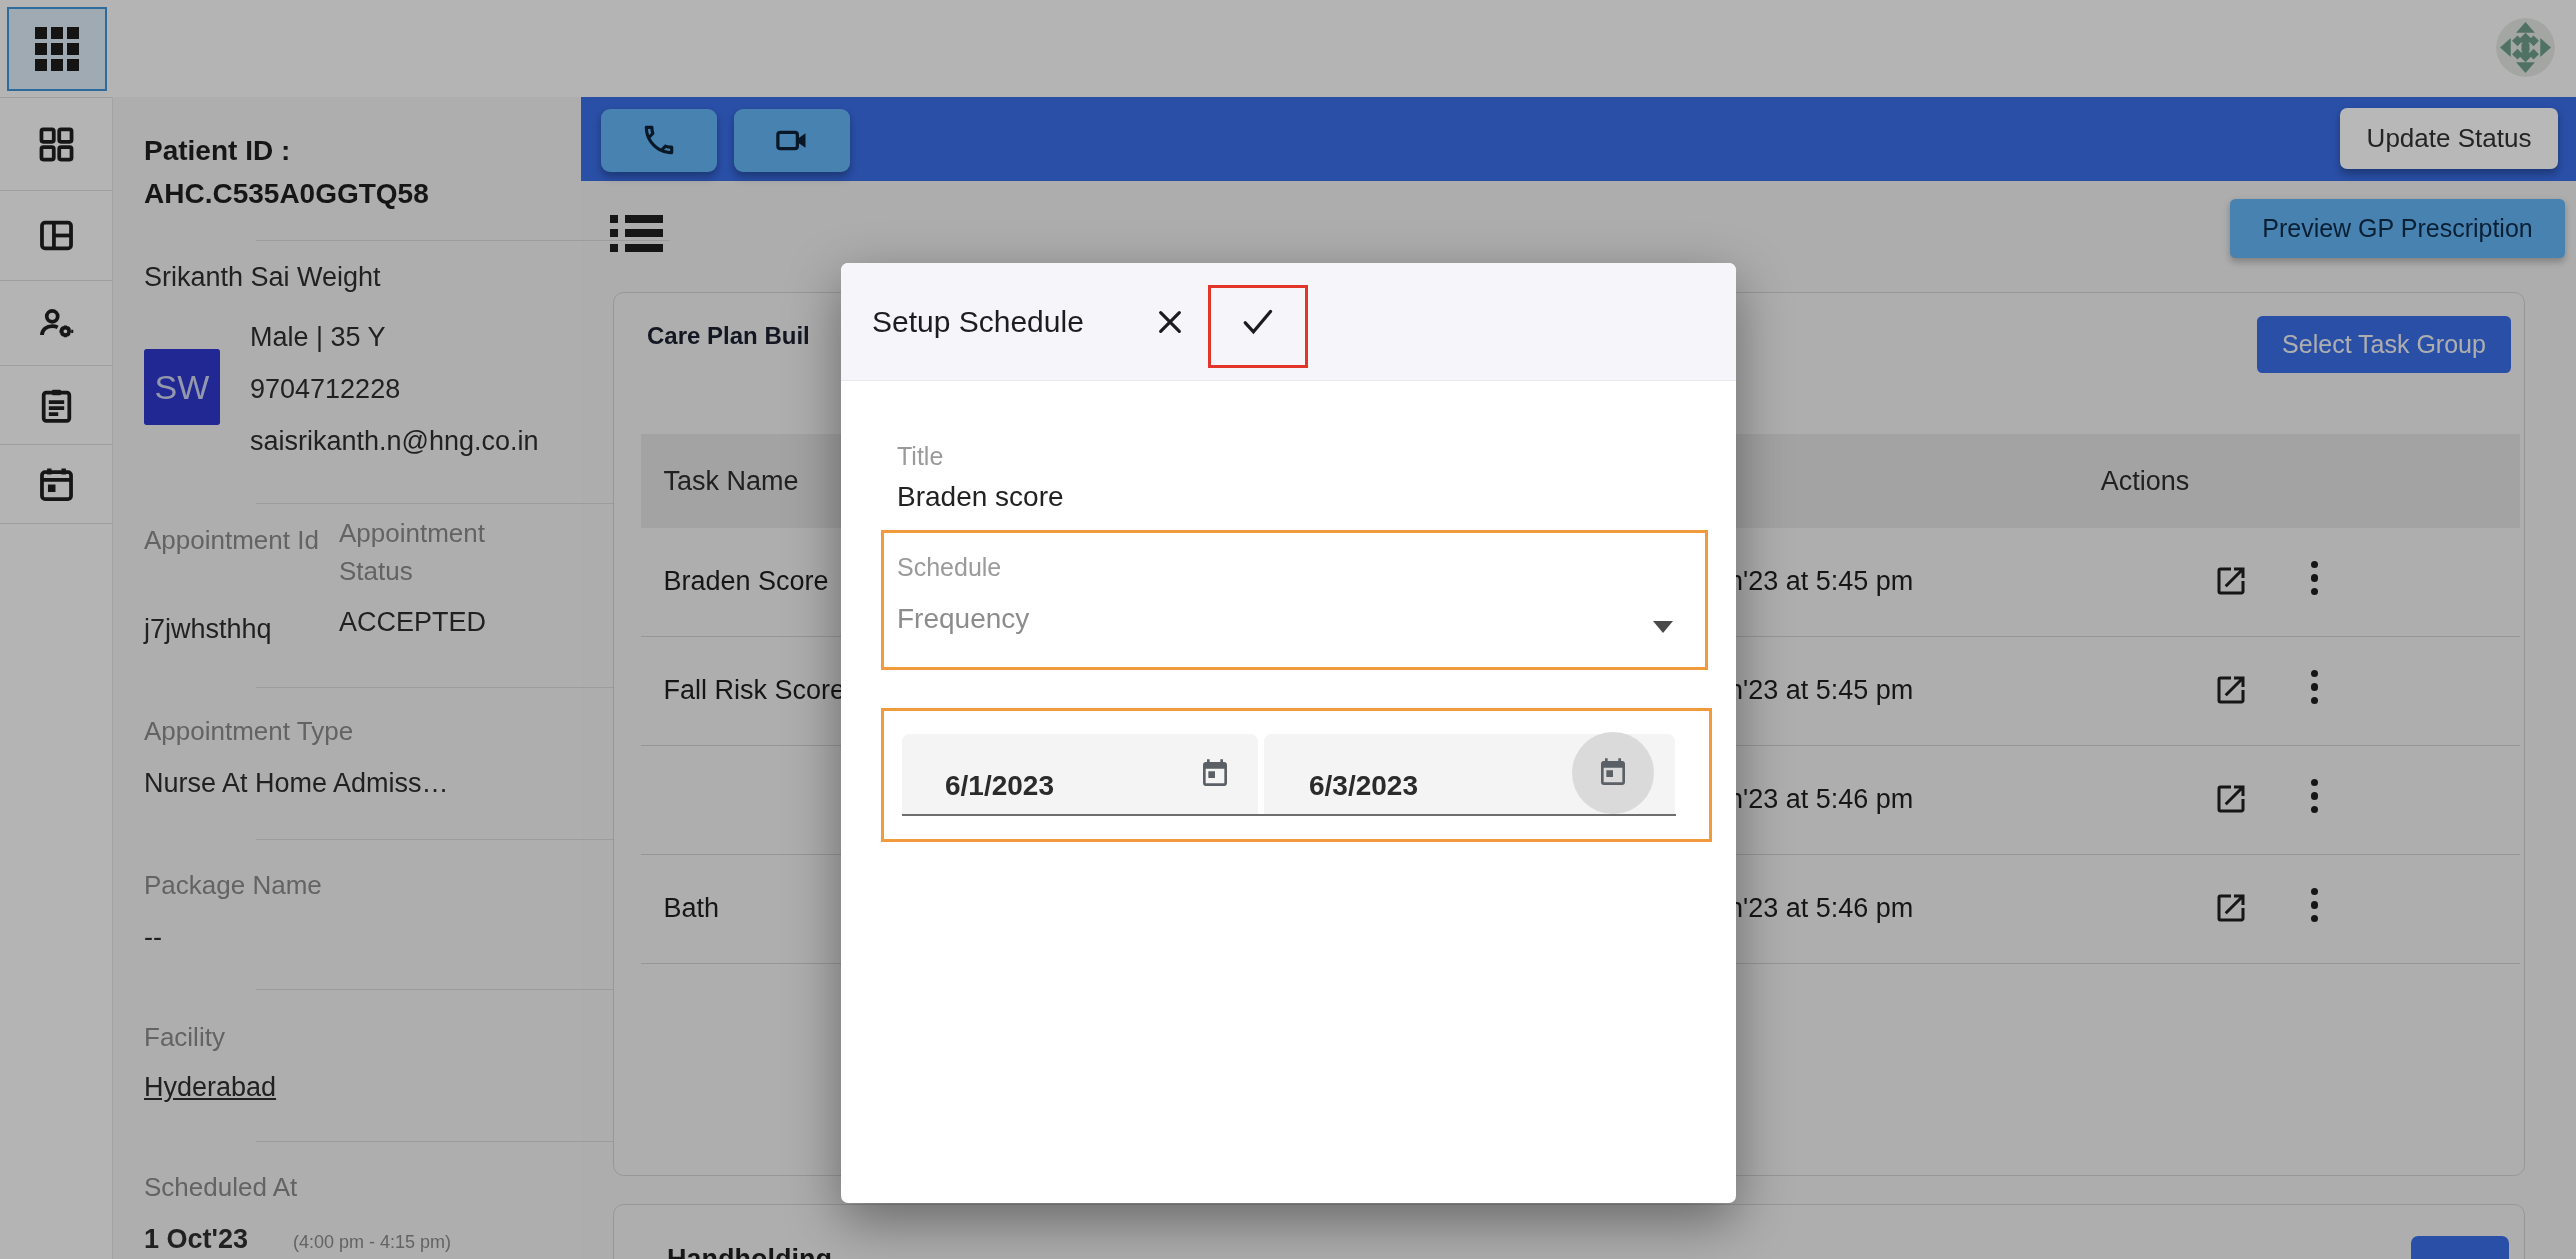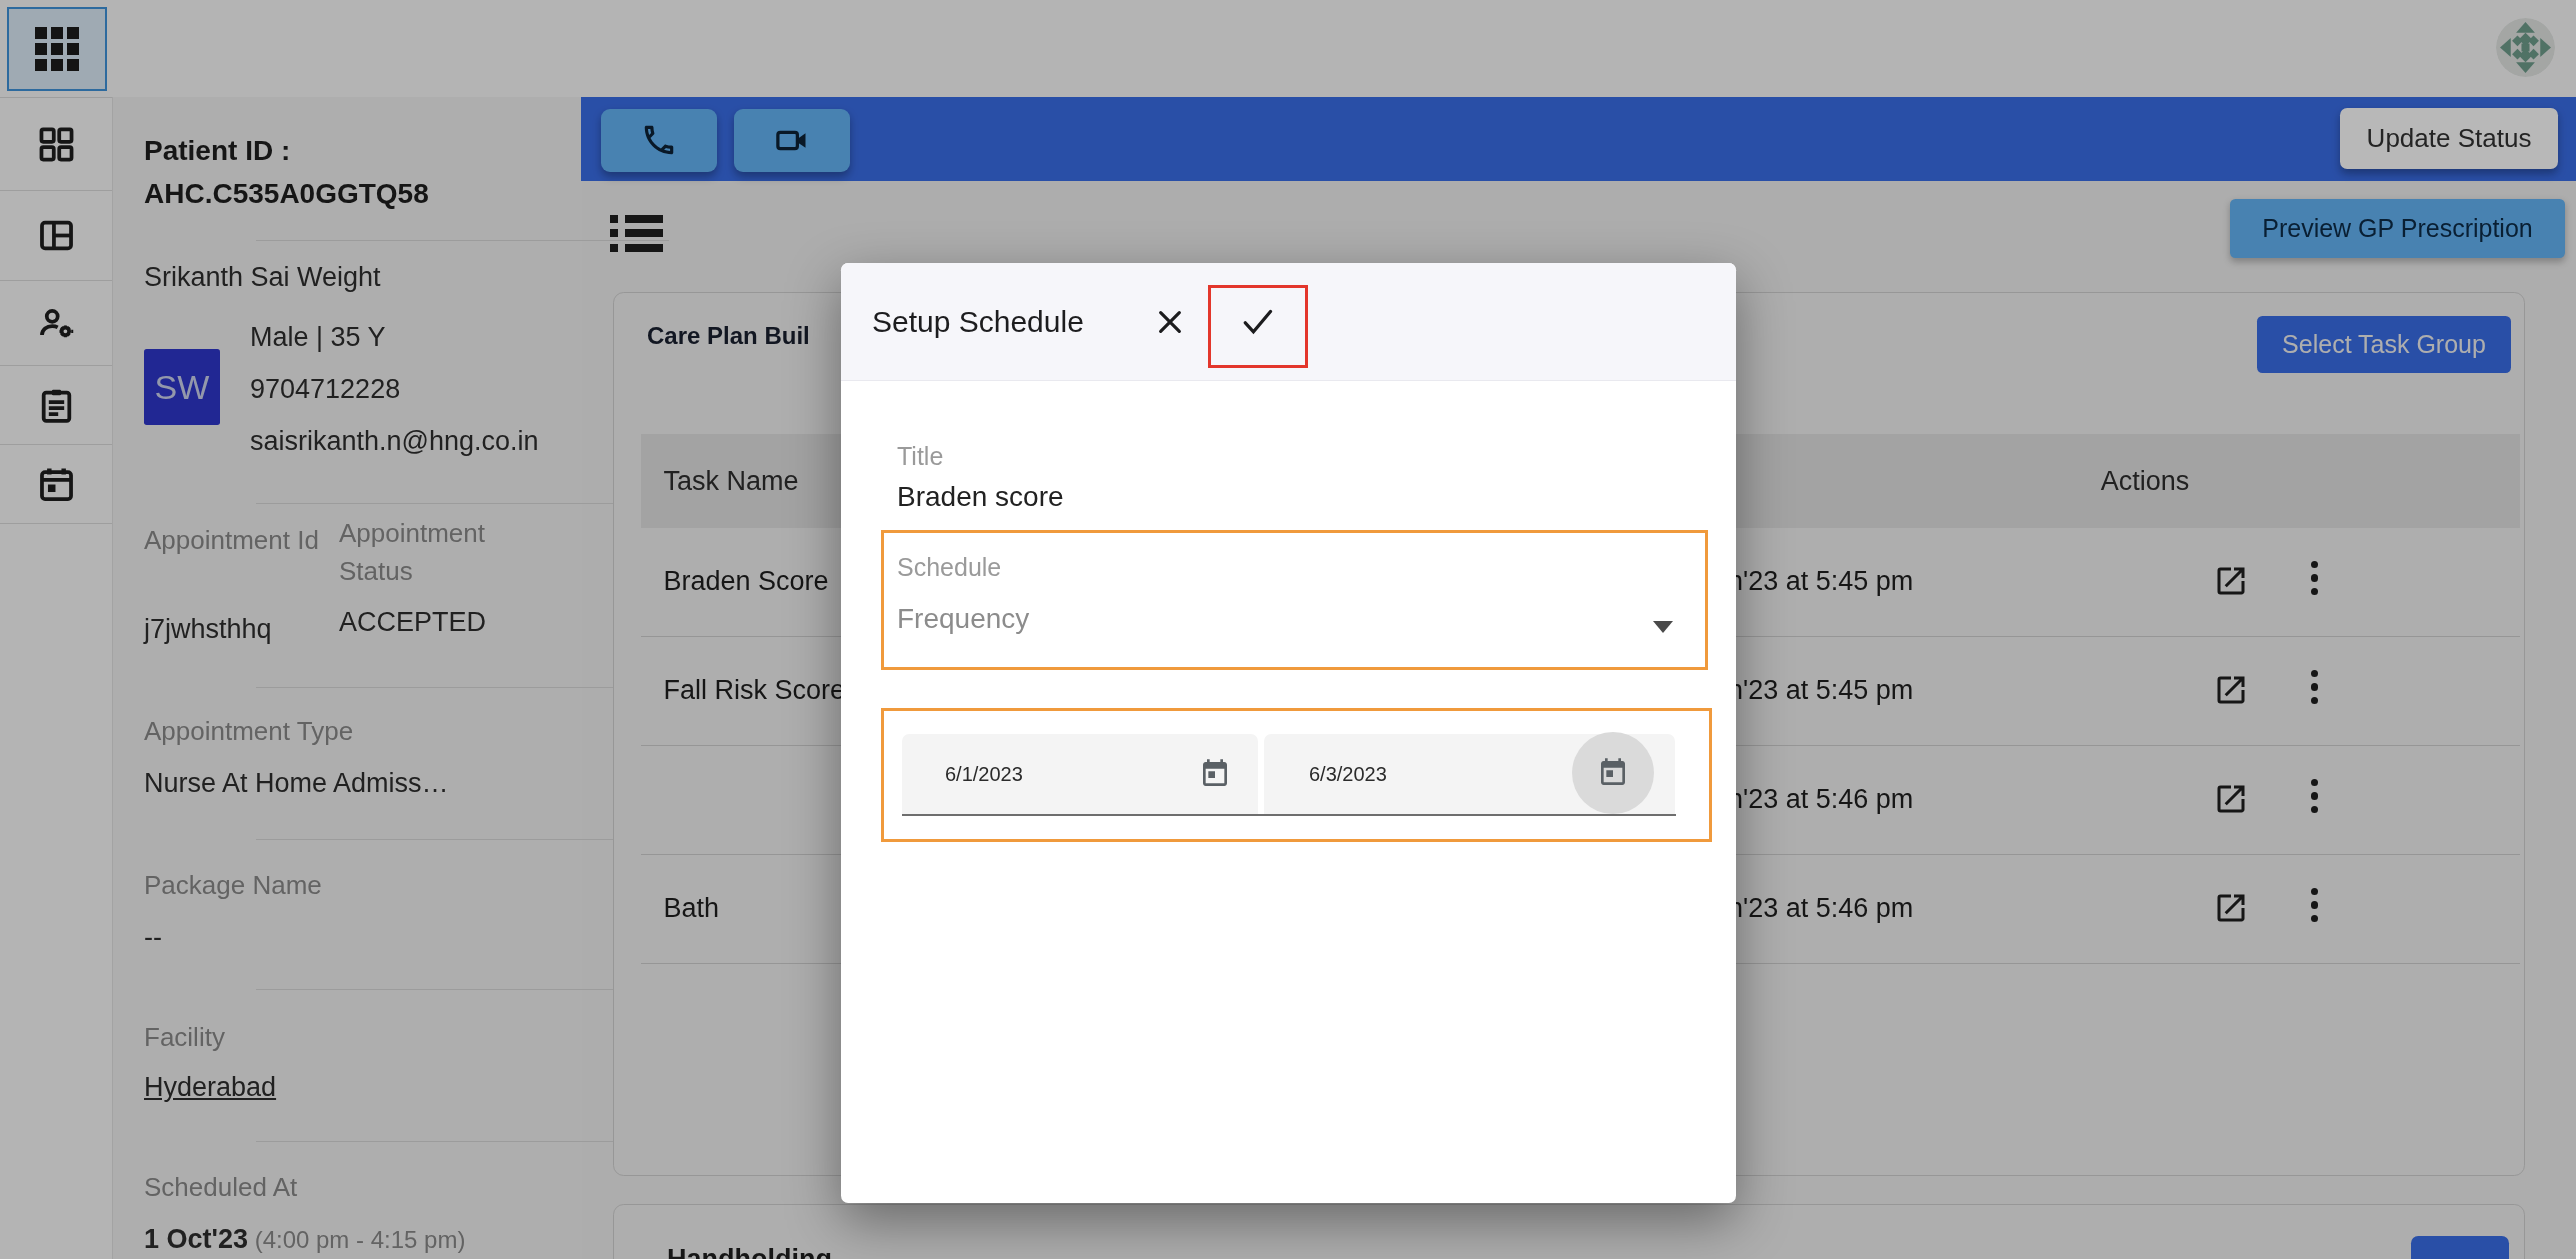--- a/index.html
+++ b/index.html
@@ -99,21 +99,21 @@
   .anno-orange { position:absolute; border:3.6px solid #f09a3c; z-index:60; }
   .m-label { position:absolute; font-size:25px; color:#9a9a9a; }
   .m-value { position:absolute; font-size:28px; color:#222; }
   .m-freq { position:absolute; font-size:28px; color:#8c8c8c; }
   .m-caret { position:absolute; left:812px; top:358px; width:0; height:0;
              border-left:10.7px solid transparent; border-right:10.7px solid transparent; border-top:12.5px solid #4a4a4a; cursor:pointer; }
   .daterow { position:absolute; left:61px; top:471px; width:774px; height:82px; border-bottom:2.7px solid #6e6e6e; }
   .dseg { position:absolute; top:0; height:80px; background:#f4f4f4; border-radius:7.2px 7.2px 0 0; cursor:pointer; }
   .dseg-l { left:0; width:356px; }
   .dseg-r { left:362px; width:411px; }
-  .dtext { position:absolute; top:0; height:80px; display:flex; align-items:center; font-size:20px; color:#2b2b2b; }
+  .dtext { position:absolute; top:12px; height:80px; display:flex; align-items:center; font-size:28px; color:#2b2b2b;font-weight:bold; }
   .cal-circle { position:absolute; right:21.5px; top:-1.8px; width:82px; height:82px; border-radius:50%; background:#dadada;
                 display:flex; align-items:center; justify-content:center; }
 </style>
 </head>
 <body>
 
 <div id="app">
 
   <div class="topbar">
     <div class="grid-btn">
@@ -210,21 +210,21 @@
     <div class="pp pp-label" style="left:31px; top:619px;">Appointment Type</div>
     <div class="pp" style="left:31px; top:671px;">Nurse At Home Admiss…</div>
     <div class="pp-div" style="top:742px;"></div>
     <div class="pp pp-label" style="left:31px; top:773px;">Package Name</div>
     <div class="pp" style="left:31px; top:825px;">--</div>
     <div class="pp-div" style="top:892px;"></div>
     <div class="pp pp-label" style="left:31px; top:925px;">Facility</div>
     <div class="pp underl" style="left:31px; top:975px;">Hyderabad</div>
     <div class="pp-div" style="top:1044px;"></div>
     <div class="pp pp-label" style="left:31px; top:1075px;">Scheduled At</div>
-    <div class="pp" style="left:31px; top:1127px;"><b>1 Oct'23</b><span class="pp-label" style="font-size:24px;"> (4:00 pm - 4:15 pm)</span></div>
+    <div class="pp" style="left:31px; top:1127px;"><b>1 Oct'23</b><span class="pp-label" style="font-size:18px;margin-left:40px;"> (4:00 pm - 4:15 pm)</span></div>
   </div>
 
   <div class="bluebar">
     <div class="call-btn" style="left:19.7px;">
       <svg width="38" height="38" viewBox="0 0 24 24" fill="#0d2236">
         <path d="M6.54 5c.06.89.21 1.76.45 2.59l-1.2 1.2c-.41-1.2-.67-2.47-.76-3.79h1.51m9.86 12.02c.85.24 1.72.39 2.6.45v1.49c-1.32-.09-2.59-.35-3.8-.75l1.2-1.19M7.5 3H4c-.55 0-1 .45-1 1 0 9.39 7.61 17 17 17 .55 0 1-.45 1-1v-3.49c0-.55-.45-1-1-1-1.24 0-2.45-.2-3.57-.57-.1-.04-.21-.05-.31-.05-.26 0-.51.1-.71.29l-2.2 2.2c-2.83-1.45-5.15-3.76-6.59-6.59l2.2-2.2c.28-.28.36-.67.25-1.02C8.7 6.45 8.5 5.25 8.5 4c0-.55-.45-1-1-1z"></path>
       </svg>
     </div>
     <div class="call-btn" style="left:153px;">
       <svg width="39" height="39" viewBox="0 0 24 24" fill="none" stroke="#0d2236" stroke-width="2">

